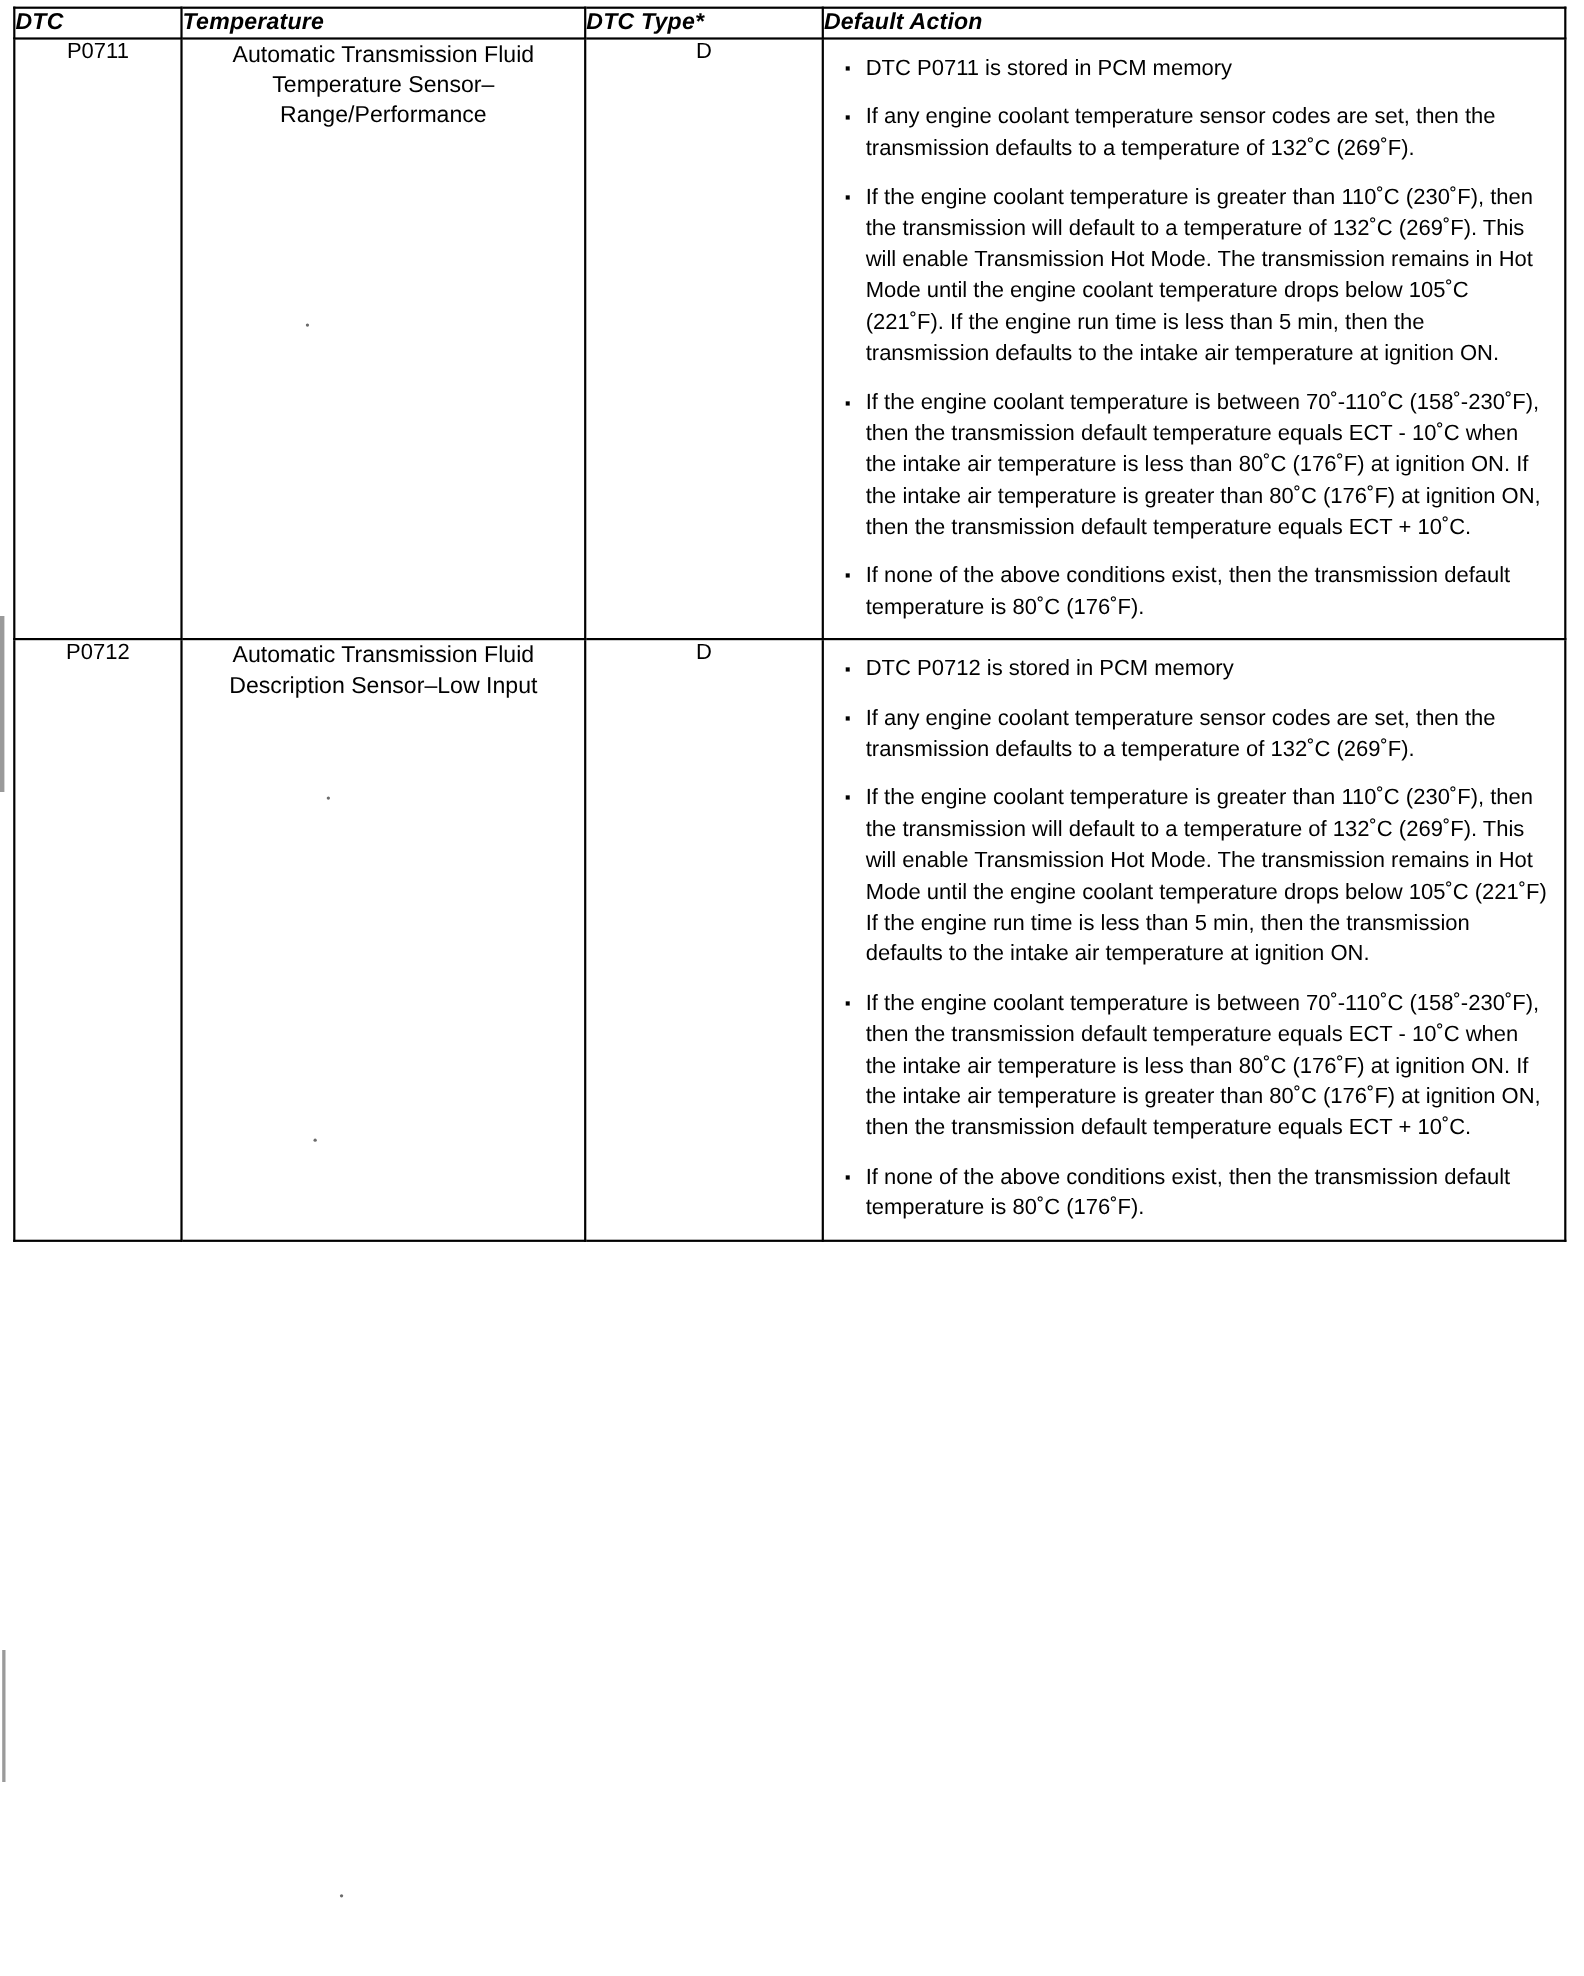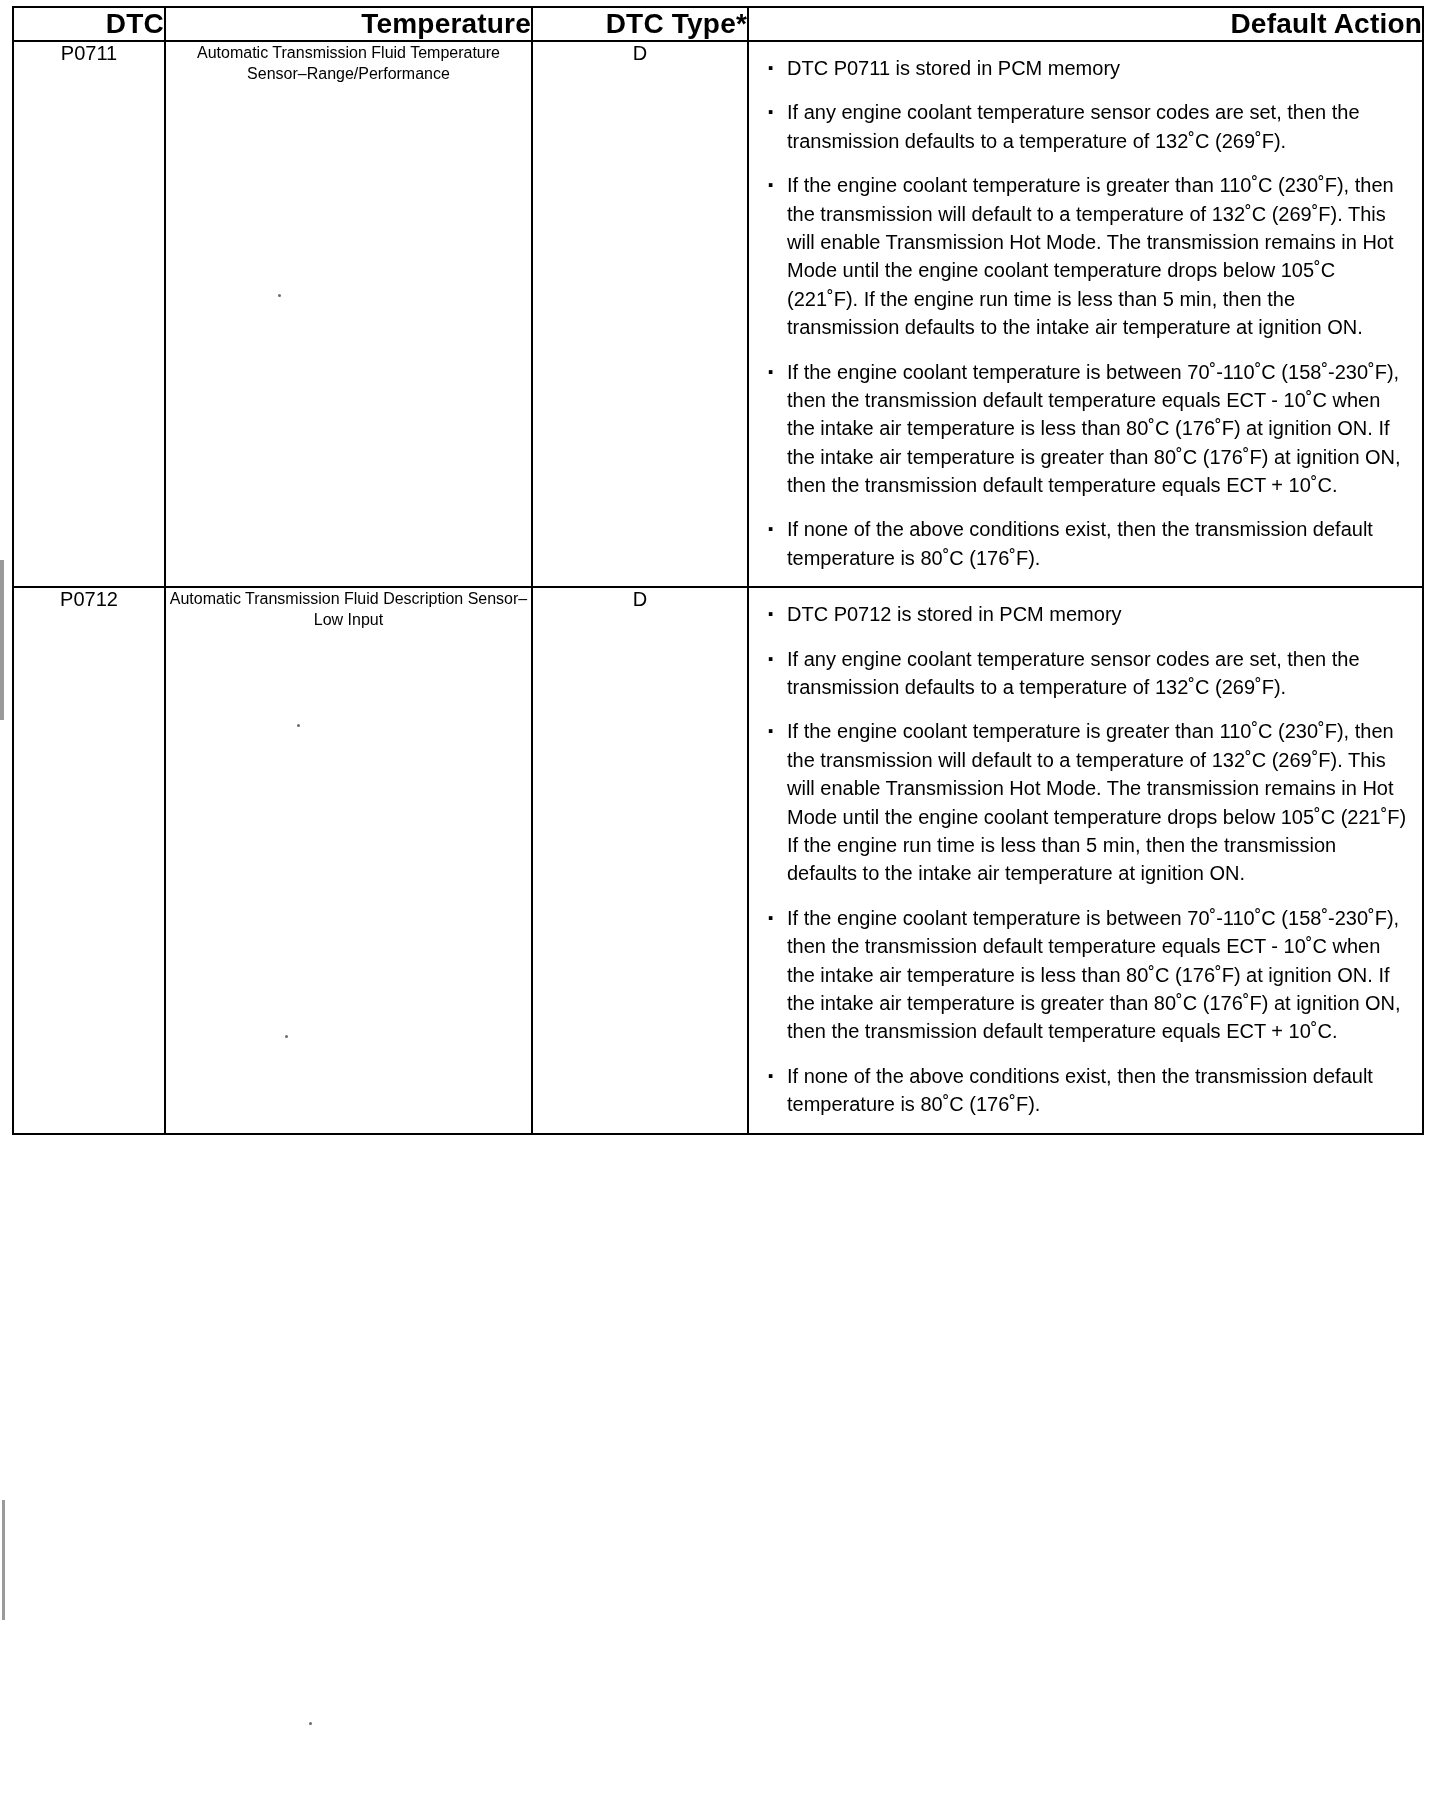--- a/index.html
+++ b/index.html
@@ -42,40 +42,41 @@
   }
 
   
   col.c-dtc   { width: 152px; }
   col.c-desc  { width: 367px; }
   col.c-type  { width: 216px; }
   col.c-act   { width: 675px; }
 
   
   thead th {
-    text-align: right;
+    text-align: left;
     font-weight: bold;
-    font-size: 28px;
+    font-size: 21px;
     letter-spacing: 0.2px;
     padding: 8px 4px 9px 4px;
     height: 26px;
     vertical-align: middle;
+    font-style: italic;
   }
 
   
   td.cell-dtc {
     text-align: center;
     vertical-align: middle;
     font-size: 20px;
     margin-top: 42px;
   }
   td.cell-desc {
     text-align: center;
     vertical-align: middle;
-    font-size: 16px;
+    font-size: 21px;
     line-height: 1.32;
     padding: 0 14px;
   }
   td.cell-type {
     text-align: center;
     vertical-align: middle;
     font-size: 20px;
   }
   td.cell-action {
     padding: 14px 10px 12px 14px;

